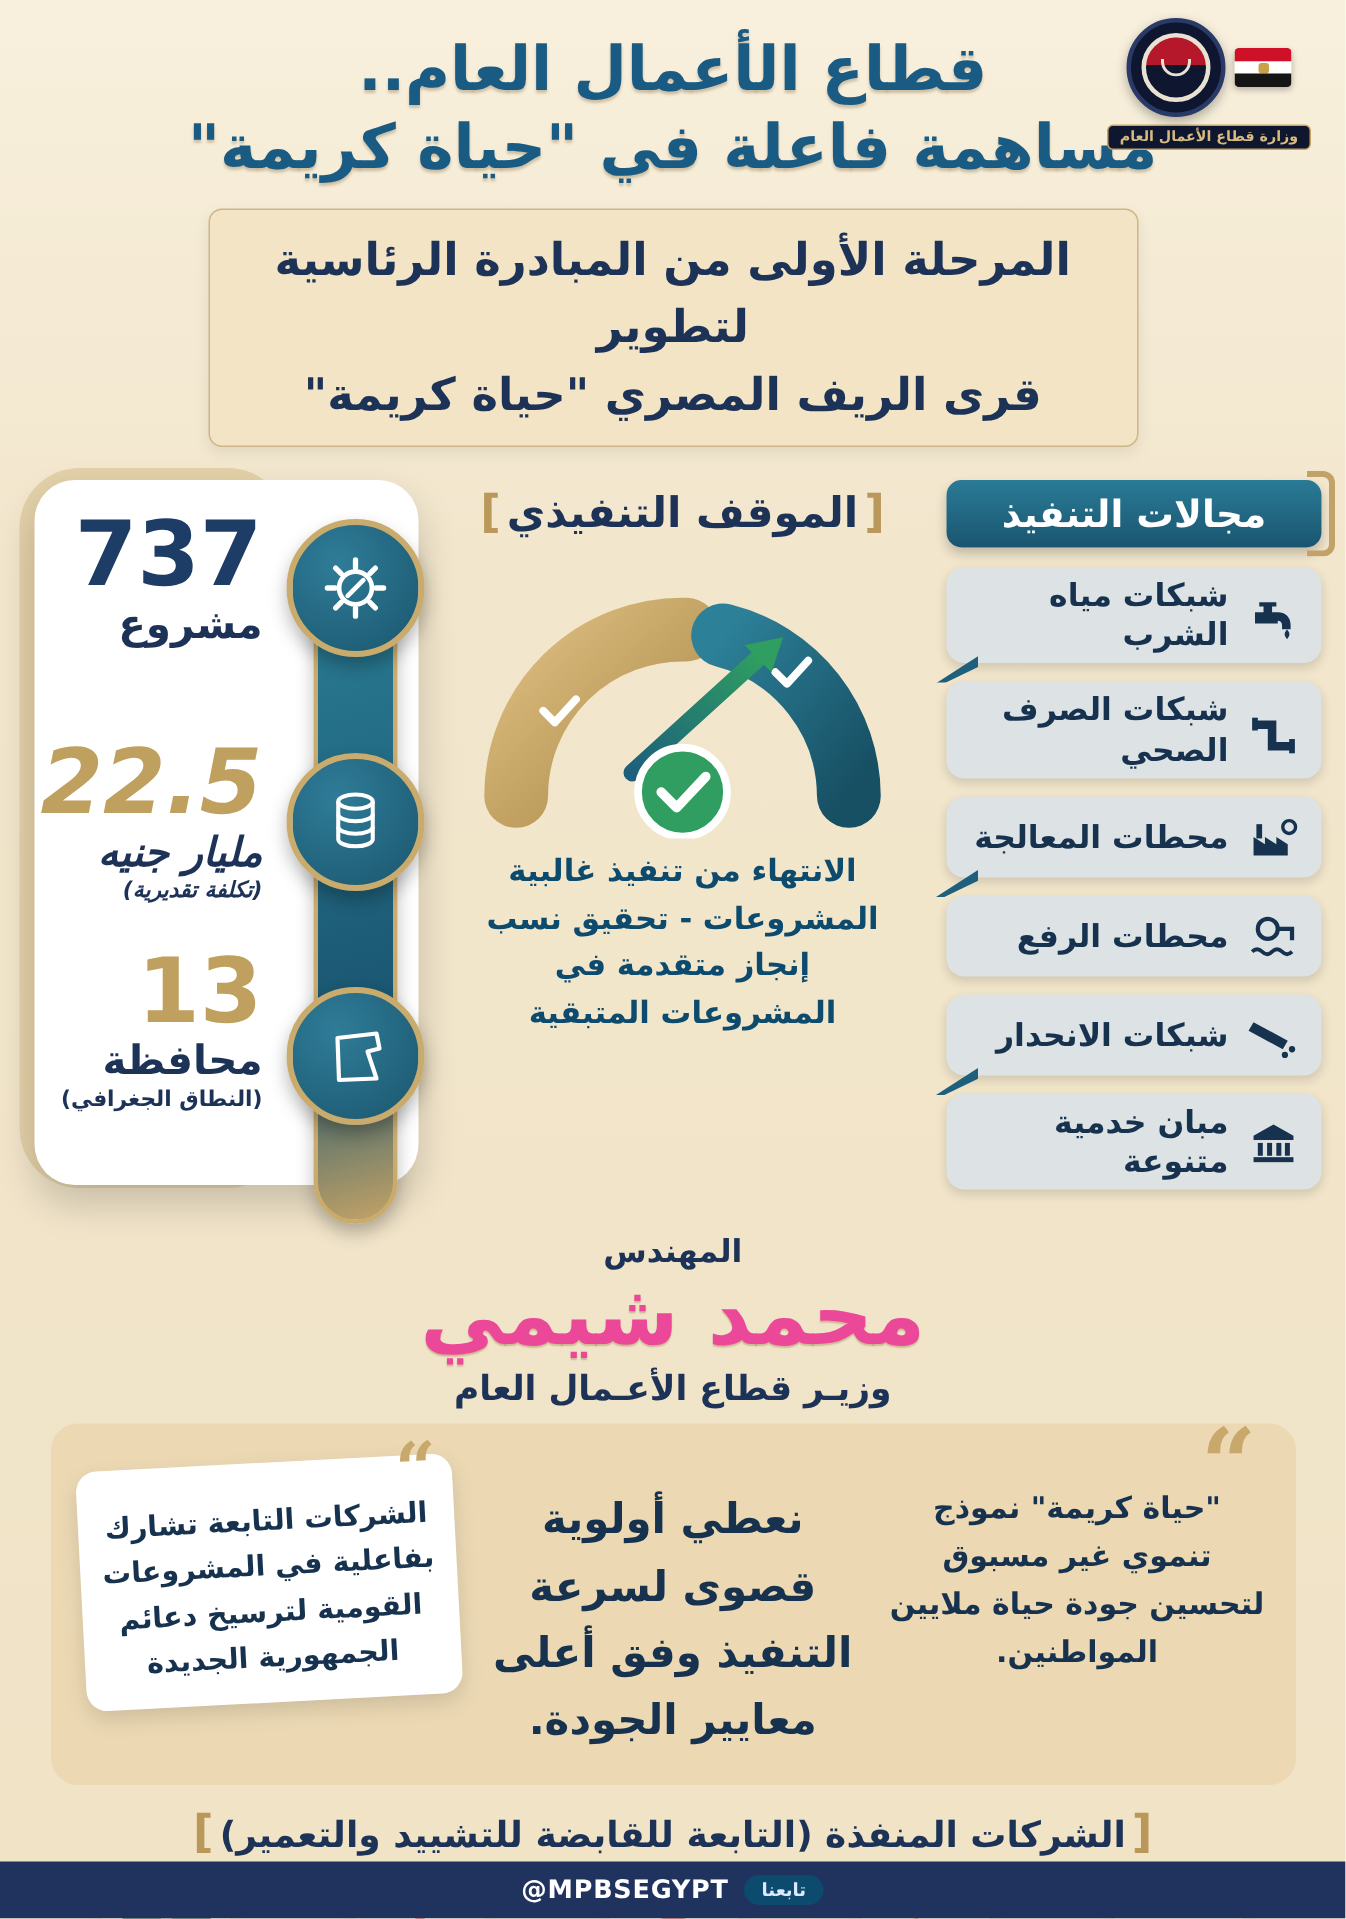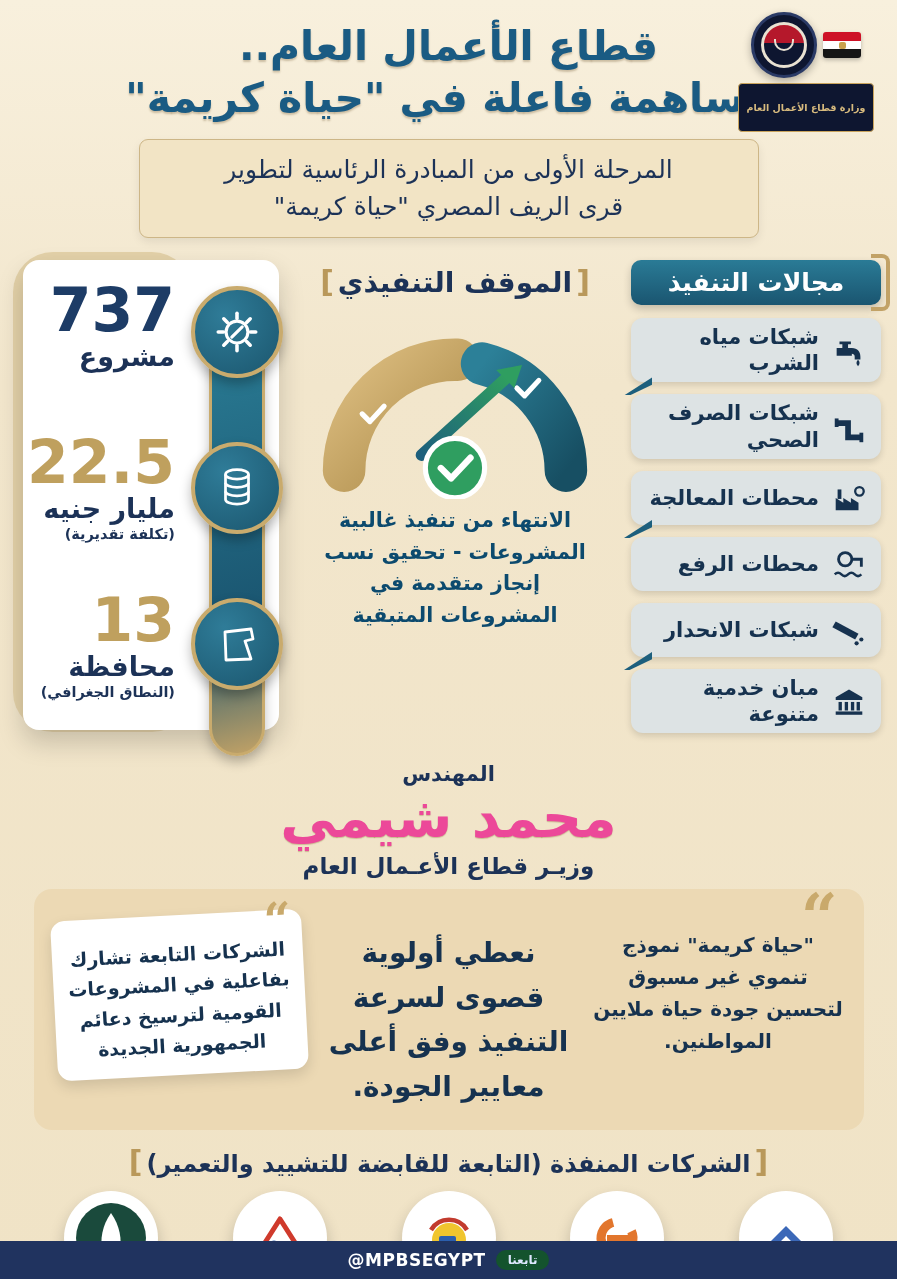--- a/index.html
+++ b/index.html
@@ -11,49 +11,49 @@
   }
   
   .logo-block{ position:absolute; top:12px; right:16px; width:150px; text-align:center; z-index:5;}
   .logo-row{ display:flex; align-items:center; justify-content:center; gap:6px;}
   .flag{ width:38px; height:26px; border-radius:3px; overflow:hidden; box-shadow:0 2px 4px rgba(0,0,0,.25); display:flex; flex-direction:column;}
   .flag .r{ flex:1; background:#ce1126;} .flag .w{ flex:1; background:#fff; display:flex; align-items:center; justify-content:center;} .flag .b{ flex:1; background:#151515;}
   .flag .eagle{ width:7px; height:7px; background:#c9a14d; border-radius:2px;}
   .emblem{ width:66px; height:66px; border-radius:50%; background:#0e1630; border:3px solid #2a3a66; position:relative; box-shadow:0 3px 8px rgba(0,0,0,.3); display:flex; align-items:center; justify-content:center;}
   .emblem .inner{ width:46px; height:46px; border-radius:50%; border:3px solid #e9e2d2; background:linear-gradient(180deg,#b5182b 0 46%, #0e1630 46%); display:flex; align-items:center; justify-content:center;}
   .emblem .glyph{ width:20px; height:12px; border:2.5px solid #e9e2d2; border-top:none; border-radius:0 0 12px 12px;}
-  .logo-banner{ margin-top:5px; display:inline-block; background:#0e1630; border:1px solid #caa45c; color:#d8bb7e; font-size:9.5px; font-weight:bold; padding:18px 8px; border-radius:4px; white-space:nowrap;}
+  .logo-banner{ margin-top:5px; display:inline-block; background:#0e1630; border:1px solid #caa45c; color:#d8bb7e; font-size:9.5px; font-weight:bold; padding:2px 8px; border-radius:4px; white-space:nowrap;}
   .title-block{ padding-top:20px; text-align:center;}
   .title-line{ color:#1a5b83; font-weight:bold; font-size:41px; line-height:1.28; text-shadow:0 2px 2px rgba(95,65,20,.28); letter-spacing:-.5px;}
   .subtitle-box{ width:620px; margin:14px auto 0; background:#f2e4c5; border:1px solid #cdb687; border-radius:9px; box-shadow:0 4px 10px rgba(0,0,0,.08); padding:11px 18px; text-align:center;}
-  .subtitle-line{ color:#1c3257; font-weight:normal; font-size:25px; line-height:1.5;}
+  .subtitle-line{ color:#1c3257; font-weight:bold; font-size:30px; line-height:1.5;}
   
   .main-grid{ margin:22px 16px 0; display:grid; grid-template-columns:250px 336px 263px; gap:8px;}
   
   .areas-header{ position:relative; background:linear-gradient(180deg,#2a7b96,#1a5570); color:#fff; font-weight:bold; font-size:25px; text-align:center; padding:8px 10px; border-radius:10px; box-shadow:0 4px 8px rgba(0,0,0,.2); margin-bottom:13px;}
   .areas-header::before{ content:""; position:absolute; right:-9px; top:-6px; bottom:-6px; width:15px; border:4px solid #c2a266; border-left:none; border-radius:0 8px 8px 0;}
   .area-item{ position:relative; background:#dde3e4; border-radius:12px; padding:6px 10px; display:flex; align-items:center; gap:8px; min-height:54px; box-shadow:0 3px 7px rgba(0,0,0,.14); margin-bottom:12px;}
   .area-item:nth-child(even)::after{ content:""; position:absolute; left:-7px; bottom:-13px; width:28px; height:18px; background:#1d5f7d; clip-path:polygon(0 100%, 100% 0, 100% 40%, 20% 100%);}
   .area-icon{ width:44px; min-width:44px; display:flex; align-items:center; justify-content:center;}
   .area-label{ color:#16324f; font-weight:bold; font-size:21px; line-height:1.25;}
   
   .exec-col{ text-align:center; padding-top:4px;}
   .exec-title{ font-size:28px; font-weight:bold; color:#1c3257;}
   .bracket{ color:#b9985a; font-weight:bold; font-size:30px; padding:0 4px;}
   .gauge-wrap{ margin-top:4px;}
   .exec-desc{ width:285px; margin:2px auto 0; color:#0c4a6e; font-weight:bold; font-size:20.5px; line-height:1.55;}
   
   .stats-col{ position:relative;}
-  .stats-card{ position:relative; width:256px; height:470px; background:#fff; border-radius:16px; box-shadow:0 12px 26px rgba(0,0,0,.18);}
+  .stats-card{ position:relative; width:256px; height:470px; background:#fff; border-radius:27px; box-shadow:0 12px 26px rgba(0,0,0,.18);}
   .stats-card::before{ content:""; position:absolute; inset:-8px auto -2px -10px; width:70%; background:#e3d1a8; border-radius:40px; z-index:-1;}
   .stats-bar{ position:absolute; top:44px; bottom:-26px; right:14px; width:56px; border-radius:28px; background:linear-gradient(165deg,#2c8098 0%, #1a5570 70%, #c2a266 100%); border:3px solid #c9ab6d; box-shadow:0 6px 12px rgba(0,0,0,.25);}
   .stat-circle{ position:absolute; right:-4px; width:92px; height:92px; border-radius:50%; background:radial-gradient(circle at 35% 30%, #2f7c98, #1b566e); border:4px solid #c9ab6d; box-shadow:0 6px 12px rgba(0,0,0,.28); display:flex; align-items:center; justify-content:center; z-index:2;}
   .c1{ top:26px;} .c2{ top:182px;} .c3{ top:338px;}
   .stat-text{ position:absolute; right:104px; left:14px; text-align:right; z-index:2;}
-  .t1{ top:20px;} .t2{ top:172px;} .t3{ top:330px;}
+  .t1{ top:20px;} .t2{ top:172px;font-style:italic;} .t3{ top:311px;}
   .stat-value{ font-weight:bold; font-size:60px; line-height:1.02; color:#1d3c66;}
   .gold-val{ color:#bfa05e;}
   .stat-label{ font-weight:bold; font-size:27px; color:#1c3257; line-height:1.15;}
   .stat-sublabel{ font-weight:bold; font-size:14.5px; color:#1c3257; margin-top:2px;}
   
   .minister{ text-align:center; margin-top:17px;}
   .minister-title{ font-size:21px; font-weight:bold; color:#1c3257;}
   .minister-name{ font-size:56px; font-weight:bold; color:#ec4899; line-height:1.15; text-shadow:0 1px 1px rgba(120,85,20,.3);}
   .minister-role{ font-size:23px; font-weight:bold; color:#1c3257; margin-top:2px;}
   .quotes-card{ width:830px; margin:10px auto 0; background:#ecd9b4; border-radius:18px; padding:26px 20px 20px; display:grid; grid-template-columns:1fr 1.02fr 1fr; gap:16px; align-items:start;}
@@ -65,21 +65,21 @@
   .q-left .qmark{ top:-14px; right:10px; font-size:48px;}
   
   .companies{ margin-top:14px; text-align:center;}
   .companies-title{ font-size:24px; font-weight:bold; color:#1c3257;}
   .logos-row{ margin-top:12px; display:flex; justify-content:space-between; padding:0 32px;}
   .company{ width:158px; text-align:center;}
   .logo-circle{ width:94px; height:94px; margin:0 auto; background:#fff; border-radius:50%; box-shadow:0 8px 16px rgba(0,0,0,.2); display:flex; align-items:center; justify-content:center;}
   .company-name{ margin-top:12px; transform:rotate(-8deg); font-size:14.5px; font-weight:bold; color:#1c3257; line-height:1.4;}
   
   .footer{ position:absolute; bottom:0; left:0; right:0; height:38px; background:#20335f; display:flex; align-items:center; justify-content:center; gap:10px; z-index:6;}
-  .follow-pill{ background:#14532d; border-radius:14px; padding:3px 12px; color:#dfe8ff; font-size:12px; font-weight:bold;text-align:right;}
+  .follow-pill{ background:#0c4a6e; border-radius:14px; padding:3px 12px; color:#dfe8ff; font-size:12px; font-weight:bold;text-align:right;}
   .handle{ color:#fff; font-size:17px; font-weight:bold; letter-spacing:.5px; direction:ltr;}
 </style>
 </head>
 <body>
 
 <div class="logo-block">
   <div class="logo-row">
     <div class="flag">
       <div class="r"></div>
         <div class="w">

